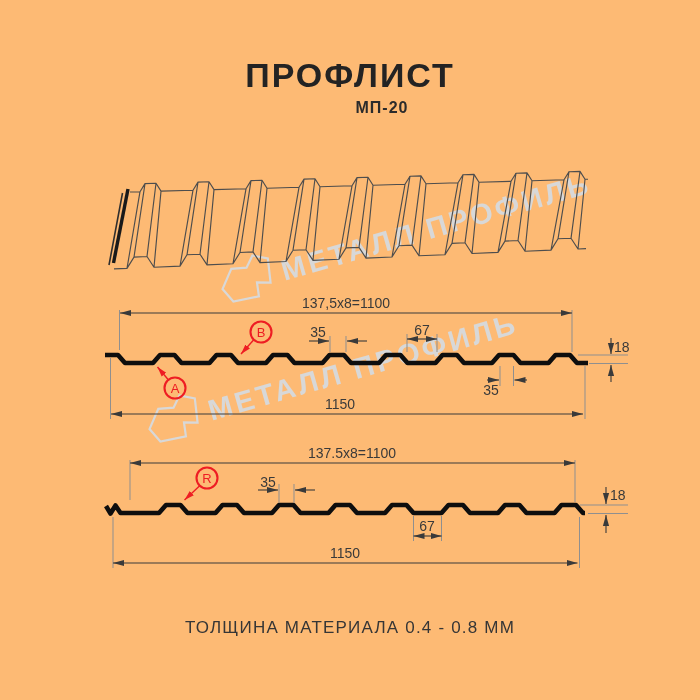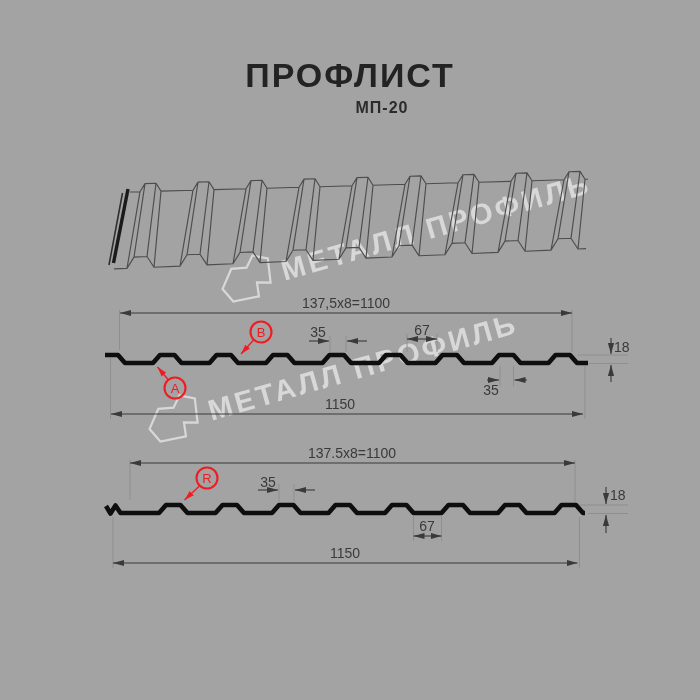--- a/index.html
+++ b/index.html
@@ -1,18 +1,18 @@
 <!DOCTYPE html>
 <html><head>
 <meta charset="utf-8">
 <style>
   html,body{margin:0;padding:0;}
   body{width:700px;height:700px;background:#ffffff;position:relative;overflow:hidden;
        font-family:"Liberation Sans", sans-serif;}
-  .page{position:absolute;inset:0;background:#a3a3a3;}
+  .page{position:absolute;inset:0;background:#fdba74;}
   .title{position:absolute;top:56px;left:0;width:700px;text-align:center;
          font-size:34px;font-weight:bold;letter-spacing:2px;color:#232323;}
   .subtitle{position:absolute;top:99px;left:0;width:700px;text-align:center;
          font-size:16px;font-weight:bold;letter-spacing:1px;color:#2b2b2b;padding-left:32px;}
   .footer-note{position:absolute;top:618px;left:0;width:700px;text-align:center;
          font-size:17px;font-weight:500;letter-spacing:1.2px;color:#363636;}
   svg{position:absolute;top:0;left:0;}
   .dimtxt{font-size:14px;fill:#3a3a3a;}
   .lbltxt{font-size:13px;fill:#ee1d23;}
   .wmtxt{font-size:29px;font-weight:bold;letter-spacing:3px;fill:#d8d8d8;}
@@ -122,13 +122,14 @@
       <text class="dimtxt" x="345" y="558" text-anchor="middle">1150</text>
 
       <g>
         <line x1="200" y1="485.5" x2="184.5" y2="500" stroke="#ee1d23" stroke-width="1.4" marker-end="url(#mR)"></line>
         <circle cx="207" cy="478" r="10.5" fill="none" stroke="#ee1d23" stroke-width="2.1"></circle>
         <text class="lbltxt" x="207" y="482.5" text-anchor="middle">R</text>
       </g>
     </g>
   </svg>
 
+  <div class="footer-note">ТОЛЩИНА МАТЕРИАЛА 0.4 - 0.8 ММ</div>
 </div>
 
 </body></html>

